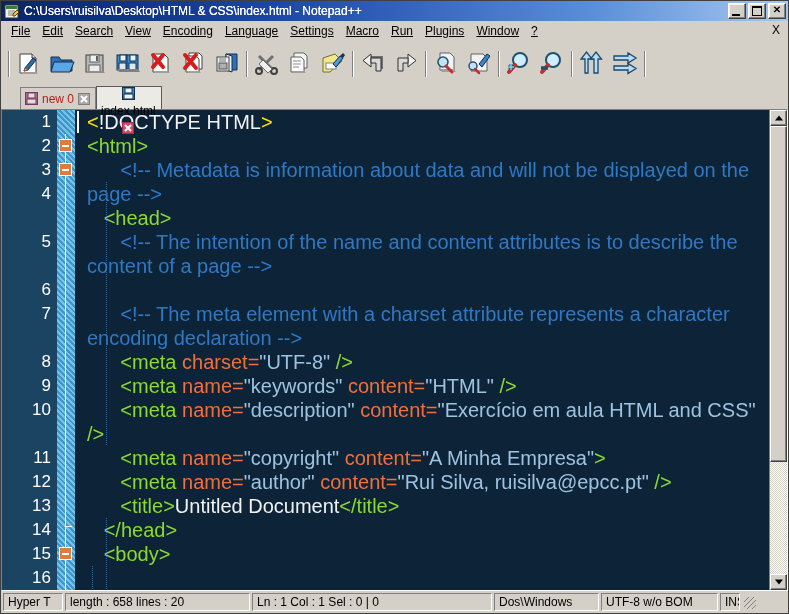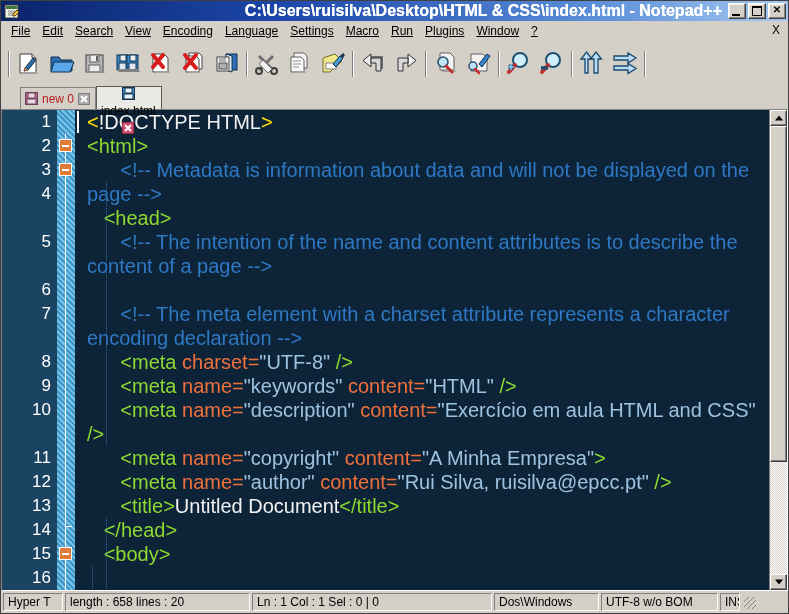--- a/index.html
+++ b/index.html
@@ -23,26 +23,25 @@
     background:linear-gradient(to right,#0a246a 0%,#1c46a8 35%,#5a8ed8 75%,#a6c8f0 100%);
     display:flex;align-items:center;
     padding:0 2px 0 3px;
     position:relative;
   }
   .title-icon{
     width:16px;height:15px;flex:0 0 16px;margin-right:4px;
     position:relative;
   }
   .title-text{
-    color:#ffffff;font-size:16px;font-weight:bold;
+    color:#ffffff;font-size:12px;font-weight:normal;
     white-space:nowrap;overflow:hidden;
     text-shadow:0 0 0 #fff;
     flex:1 1 auto;
     letter-spacing:0px;
-    text-align:right;
   }
   .win-btns{display:flex;gap:2px;align-items:center;margin-left:6px;}
   .win-btn{
     width:16px;height:14px;
     background:#d4d0c8;
     border:1px solid #ffffff;
     border-right-color:#404040;border-bottom-color:#404040;
     box-shadow:inset -1px -1px 0 #808080, inset 1px 1px 0 #f4f2ee;
     position:relative;
     font-size:9px;line-height:12px;text-align:center;color:#000;

